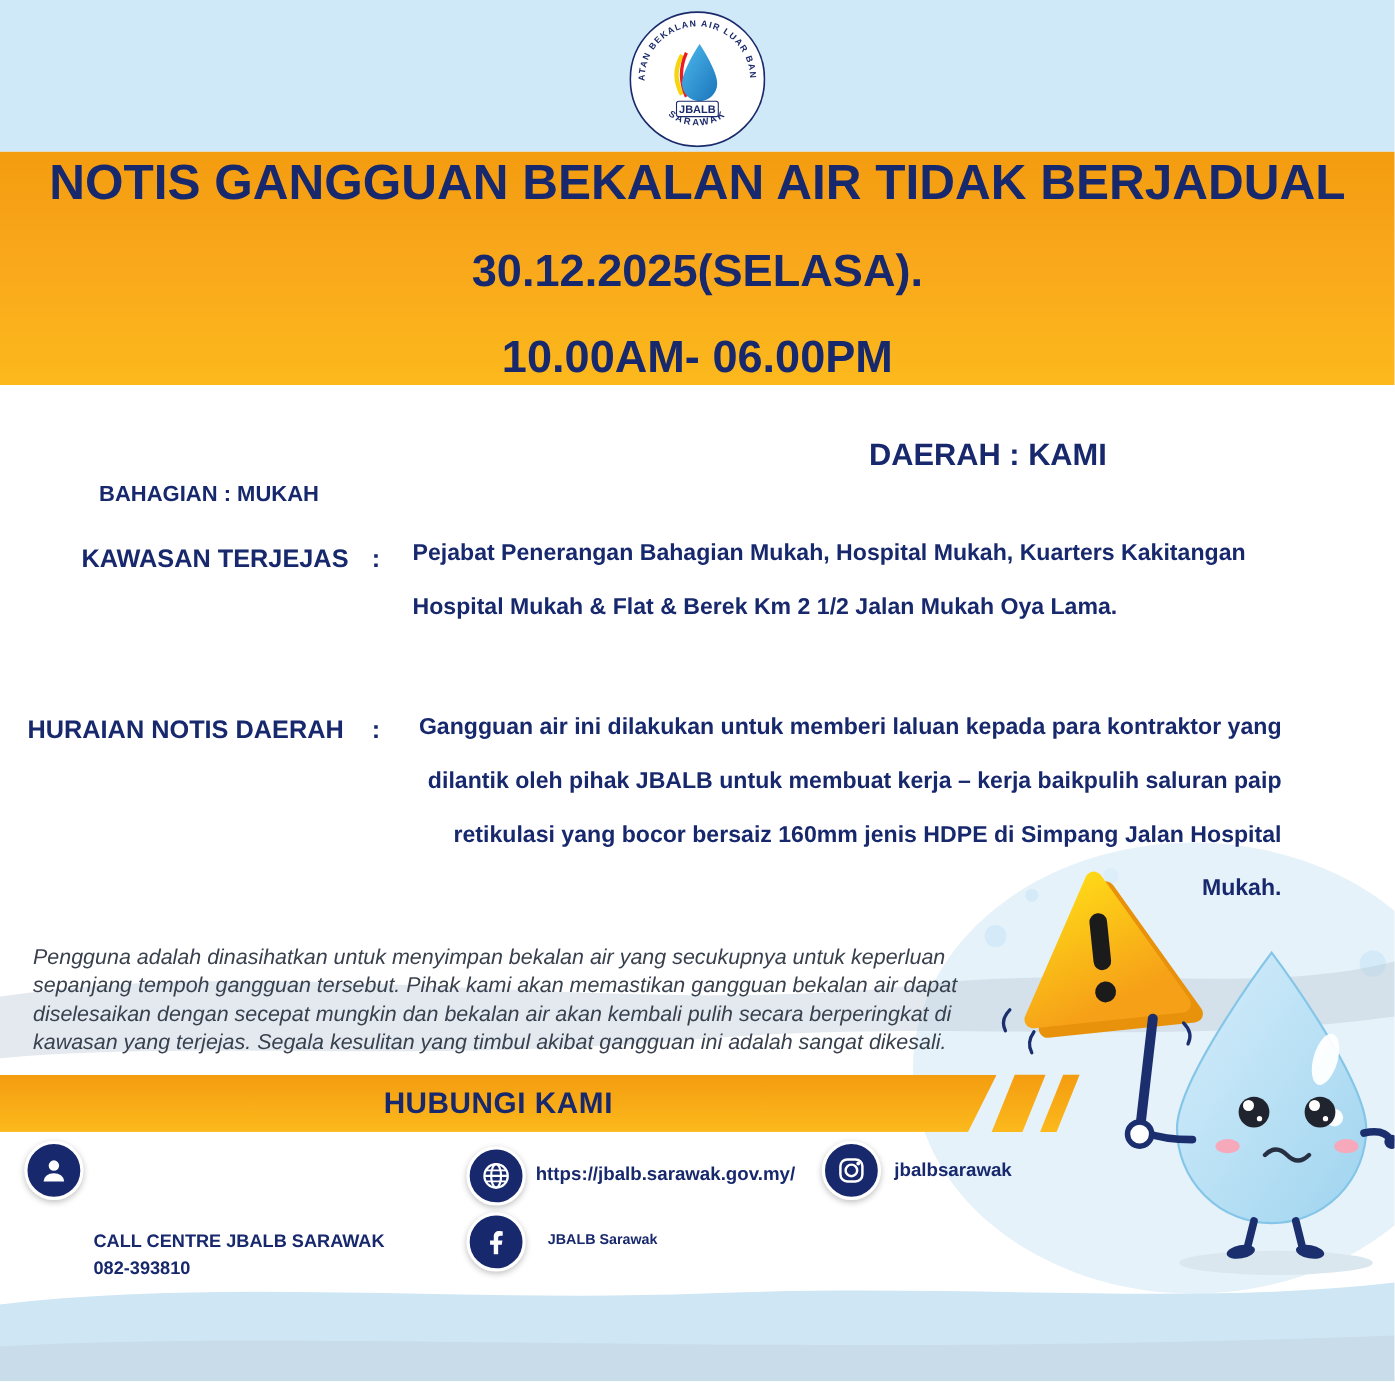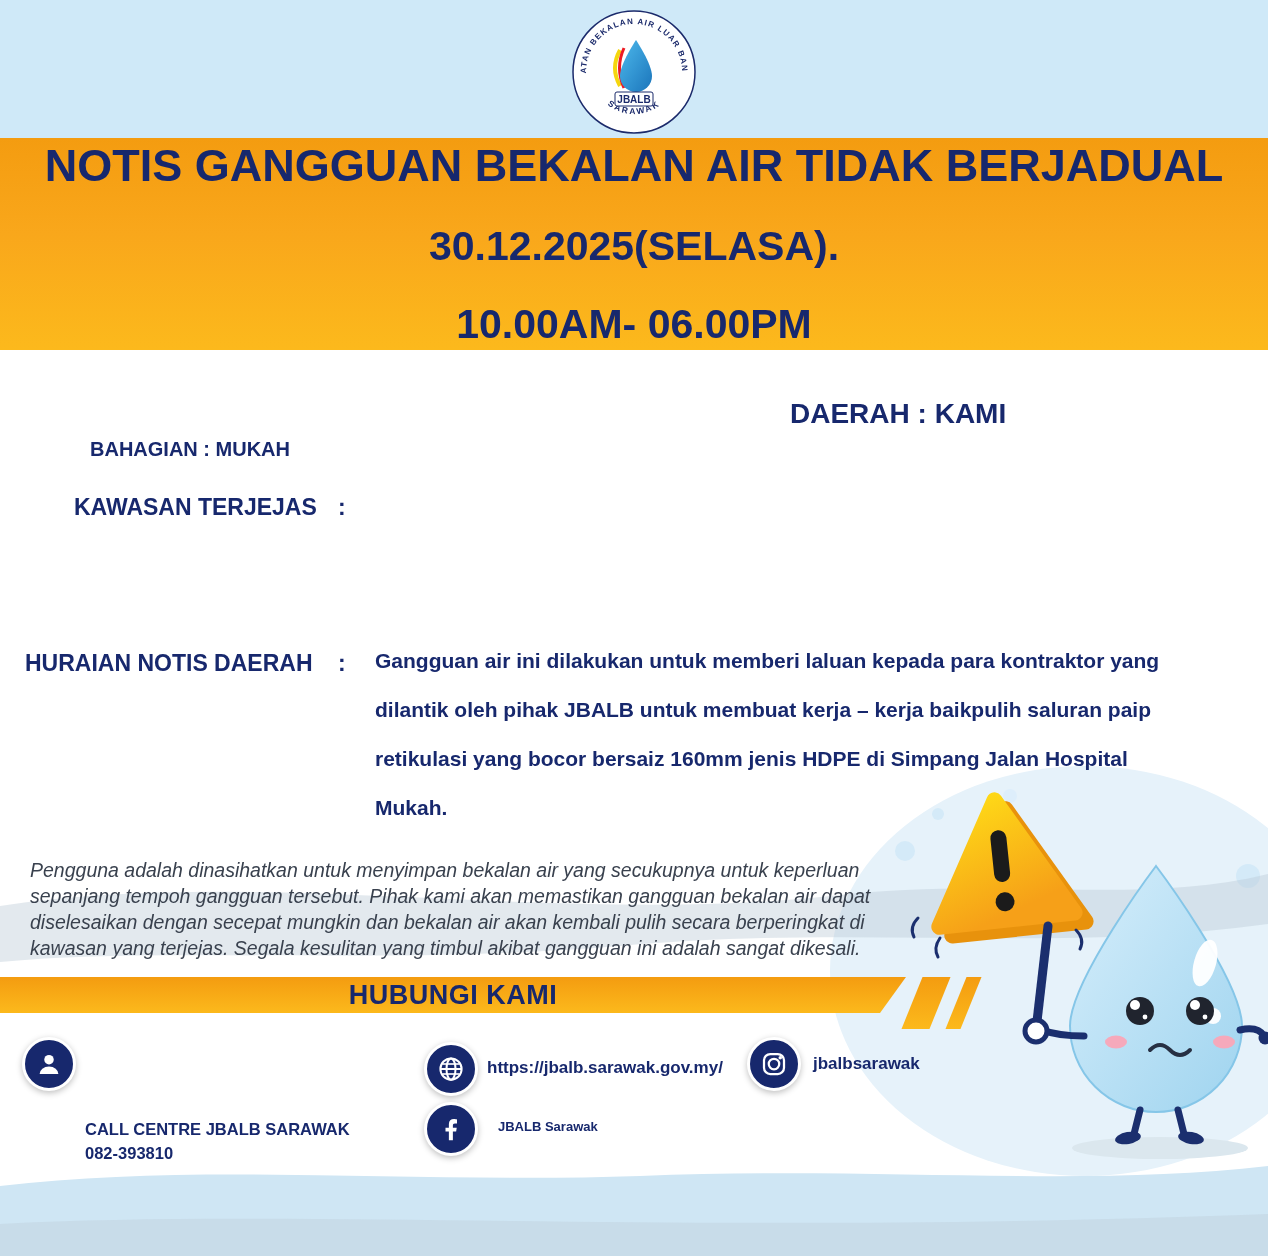--- a/index.html
+++ b/index.html
@@ -29,31 +29,31 @@
 
   
   .detail-label { position:absolute; font-size:23px; font-weight:bold; color:#17286d; z-index:4; }
   .detail-colon { position:absolute; font-size:23px; font-weight:bold; color:#17286d; z-index:4; }
   .detail-text  { position:absolute; font-size:21px; font-weight:bold; color:#17286d; line-height:49px; z-index:4; }
   .kawasan-label { left:30px;  top:494px;margin-left:44px; }
   .kawasan-colon { left:338px; top:494px; }
   .kawasan-text  { left:375px; top:478px; width:782px; }
   .huraian-label { left:25px;  top:650px; }
   .huraian-colon { left:338px; top:650px; }
-  .huraian-text  { left:375px; top:636px; width:790px; }
+  .huraian-text  { left:375px; top:636px; width:790px;text-align:right; }
 
   
   .advisory {
     position:absolute; left:30px; top:858px; width:882px; z-index:4;
     font-style:italic; font-size:19.5px; line-height:1.33; color:#39414e;
   }
 
   
   .contact-banner {
-    position:absolute; top:977px; left:0; width:906px; height:36px; z-index:3;
+    position:absolute; top:977px; left:0; width:906px; height:52px; z-index:3;
     background:linear-gradient(180deg,#f49c10,#fcb91c);
     clip-path:polygon(0 0, 100% 0, calc(100% - 26px) 100%, 0 100%);
     display:flex; align-items:center; justify-content:center;
   }
   .contact-heading { font-size:27px; font-weight:bold; color:#17286d; letter-spacing:.5px; }
   .banner-stripe { position:absolute; top:977px; height:52px; z-index:3;
     background:linear-gradient(180deg,#f49c10,#fcb91c); transform:skewX(-22deg); }
   .stripe-1 { left:912px; width:28px; }
   .stripe-2 { left:956px; width:15px; }
 
@@ -125,20 +125,21 @@
     <div class="notice-title">NOTIS GANGGUAN BEKALAN AIR TIDAK BERJADUAL</div>
     <div class="notice-date">30.12.2025(SELASA).</div>
     <div class="notice-time">10.00AM- 06.00PM</div>
   </div>
 
   <div class="region-bahagian">BAHAGIAN : MUKAH</div>
   <div class="region-daerah">DAERAH : KAMI</div>
 
   <div class="detail-label kawasan-label">KAWASAN TERJEJAS</div>
   <div class="detail-colon kawasan-colon">:</div>
+  <div class="detail-text  kawasan-text">Pejabat Penerangan Bahagian Mukah, Hospital Mukah, Kuarters Kakitangan Hospital Mukah &amp; Flat &amp; Berek Km 2 1/2 Jalan Mukah Oya Lama.</div>
 
   <div class="detail-label huraian-label">HURAIAN NOTIS DAERAH</div>
   <div class="detail-colon huraian-colon">:</div>
   <div class="detail-text  huraian-text">Gangguan air ini dilakukan untuk memberi laluan kepada para kontraktor yang dilantik oleh pihak JBALB untuk membuat kerja – kerja baikpulih saluran paip retikulasi yang bocor bersaiz 160mm jenis HDPE di Simpang Jalan Hospital Mukah.</div>
 
   <p class="advisory">Pengguna adalah dinasihatkan untuk menyimpan bekalan air yang secukupnya untuk keperluan sepanjang tempoh gangguan tersebut. Pihak kami akan memastikan gangguan bekalan air dapat diselesaikan dengan secepat mungkin dan bekalan air akan kembali pulih secara berperingkat di kawasan yang terjejas. Segala kesulitan yang timbul akibat gangguan ini adalah sangat dikesali.</p>
 
   <div class="contact-banner">
     <span class="contact-heading">HUBUNGI KAMI</span>
   </div>

